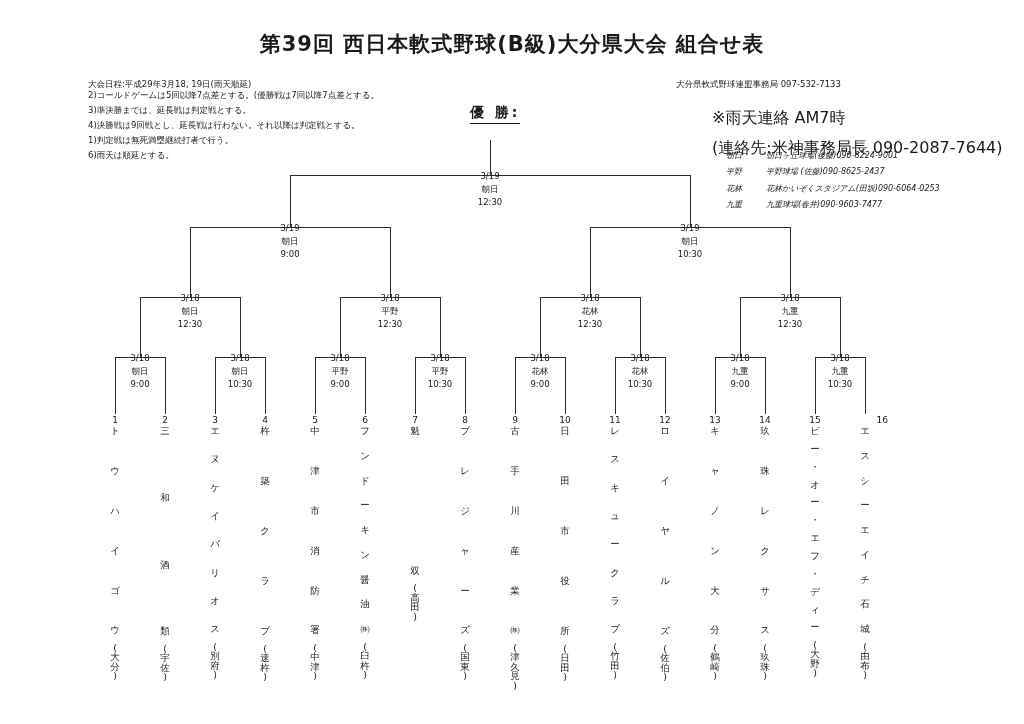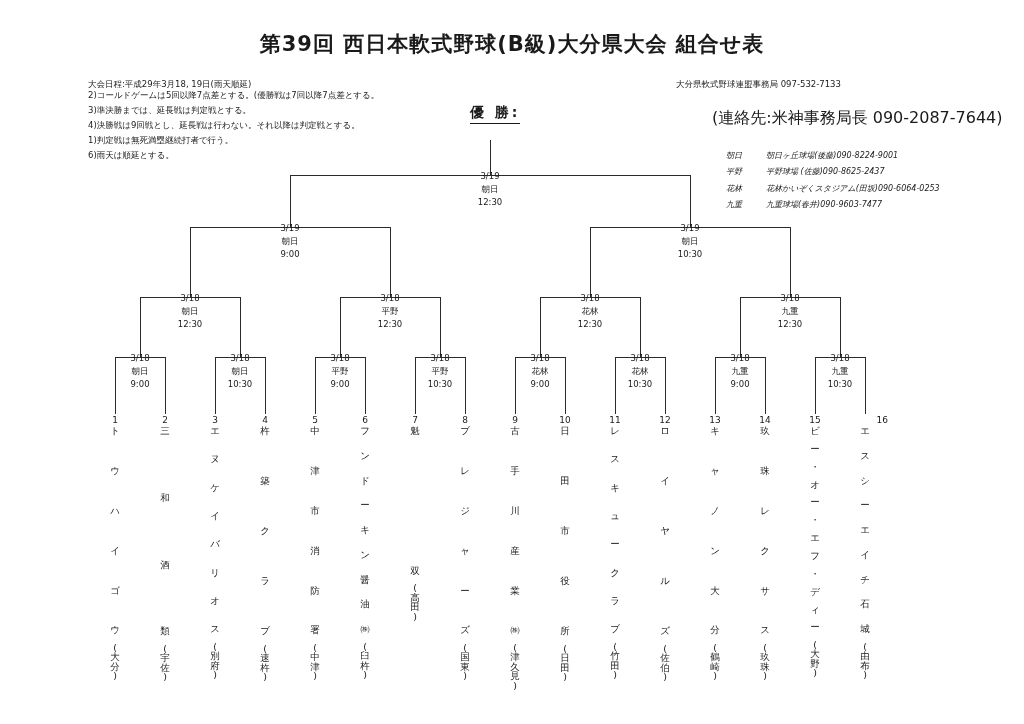--- a/index.html
+++ b/index.html
@@ -89,20 +89,21 @@
     <div class="nl">3)準決勝までは、延長戦は判定戦とする。</div>
     <div class="nl">4)決勝戦は9回戦とし、延長戦は行わない。それ以降は判定戦とする。</div>
     <div class="nl">1)判定戦は無死満塁継続打者で行う。</div>
     <div class="nl">6)雨天は順延とする。</div>
   </div>
 
   <div class="notes-right">
     <div class="nr">大分県軟式野球連盟事務局  097-532-7133</div>
   </div>
   <div class="contact-block">
+    <div class="nr">※雨天連絡  AM7時</div>
     <div class="nr">(連絡先:米神事務局長  090-2087-7644)</div>
   </div>
 
   <div class="venues">
     <div class="vrow">
       <span class="vcode">朝日</span><span>朝日ヶ丘球場(後藤)090-8224-9001</span>
     </div>
     <div class="vrow">
       <span class="vcode">平野</span><span>平野球場 (佐藤)090-8625-2437</span>
     </div>

